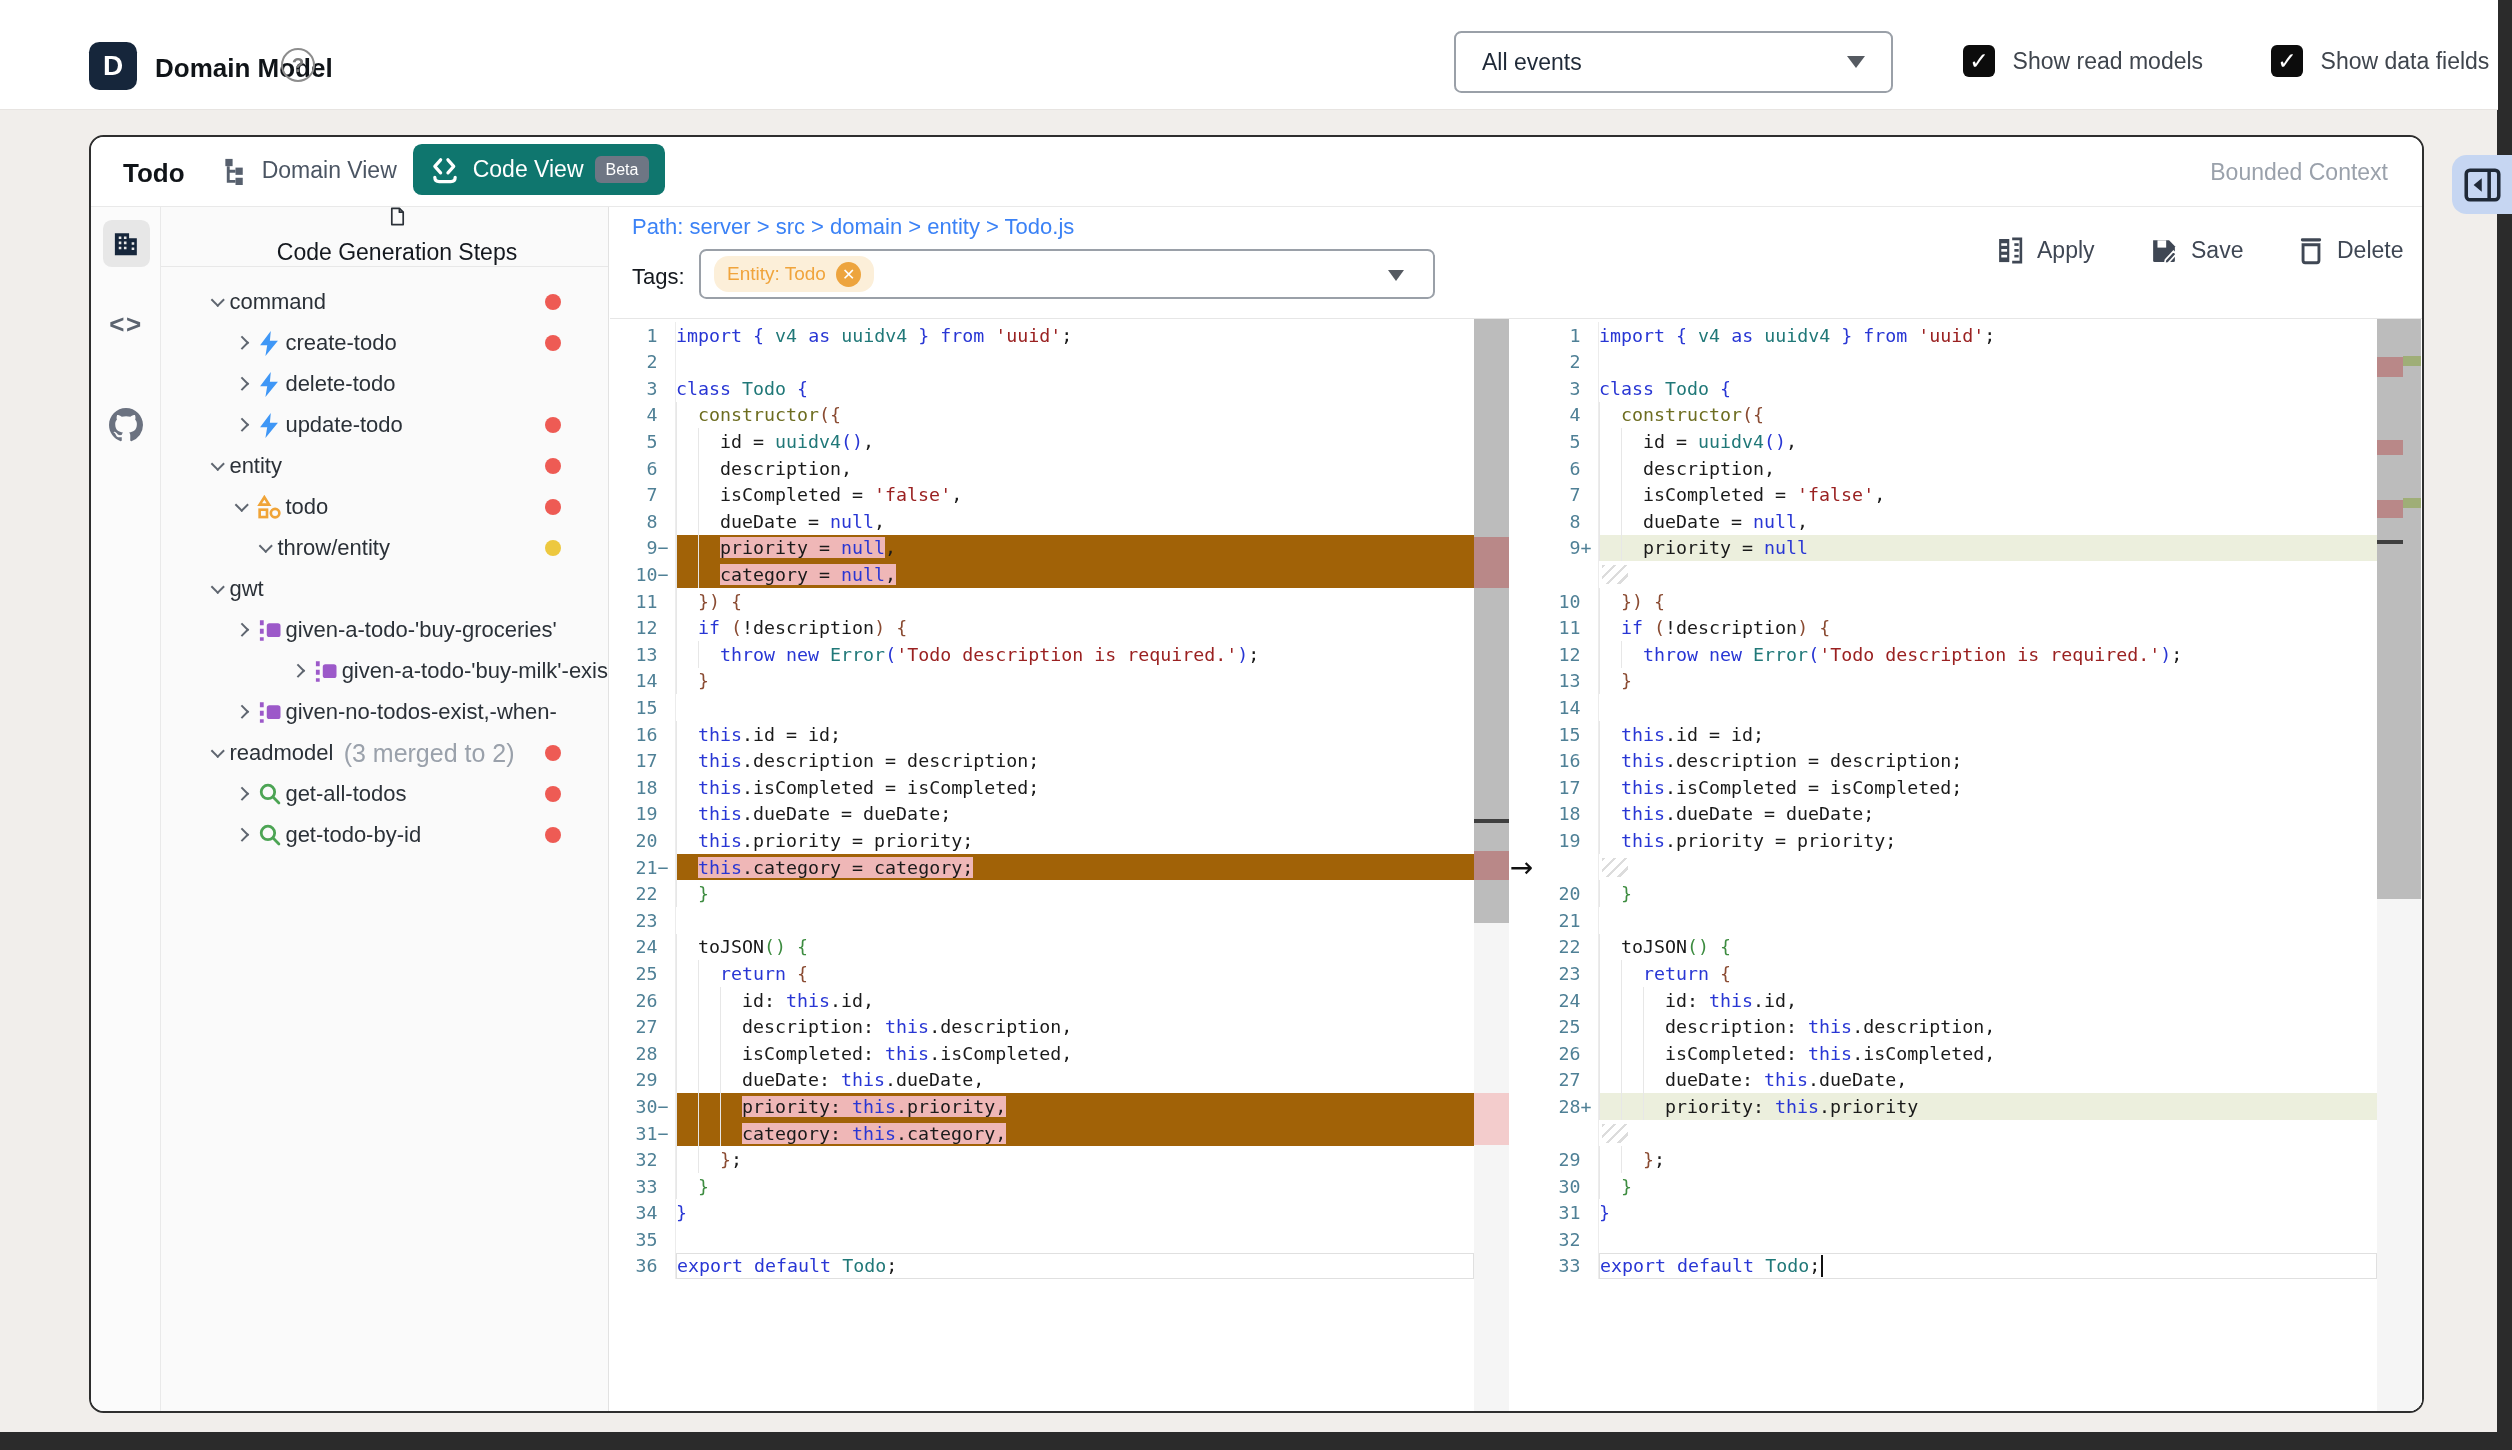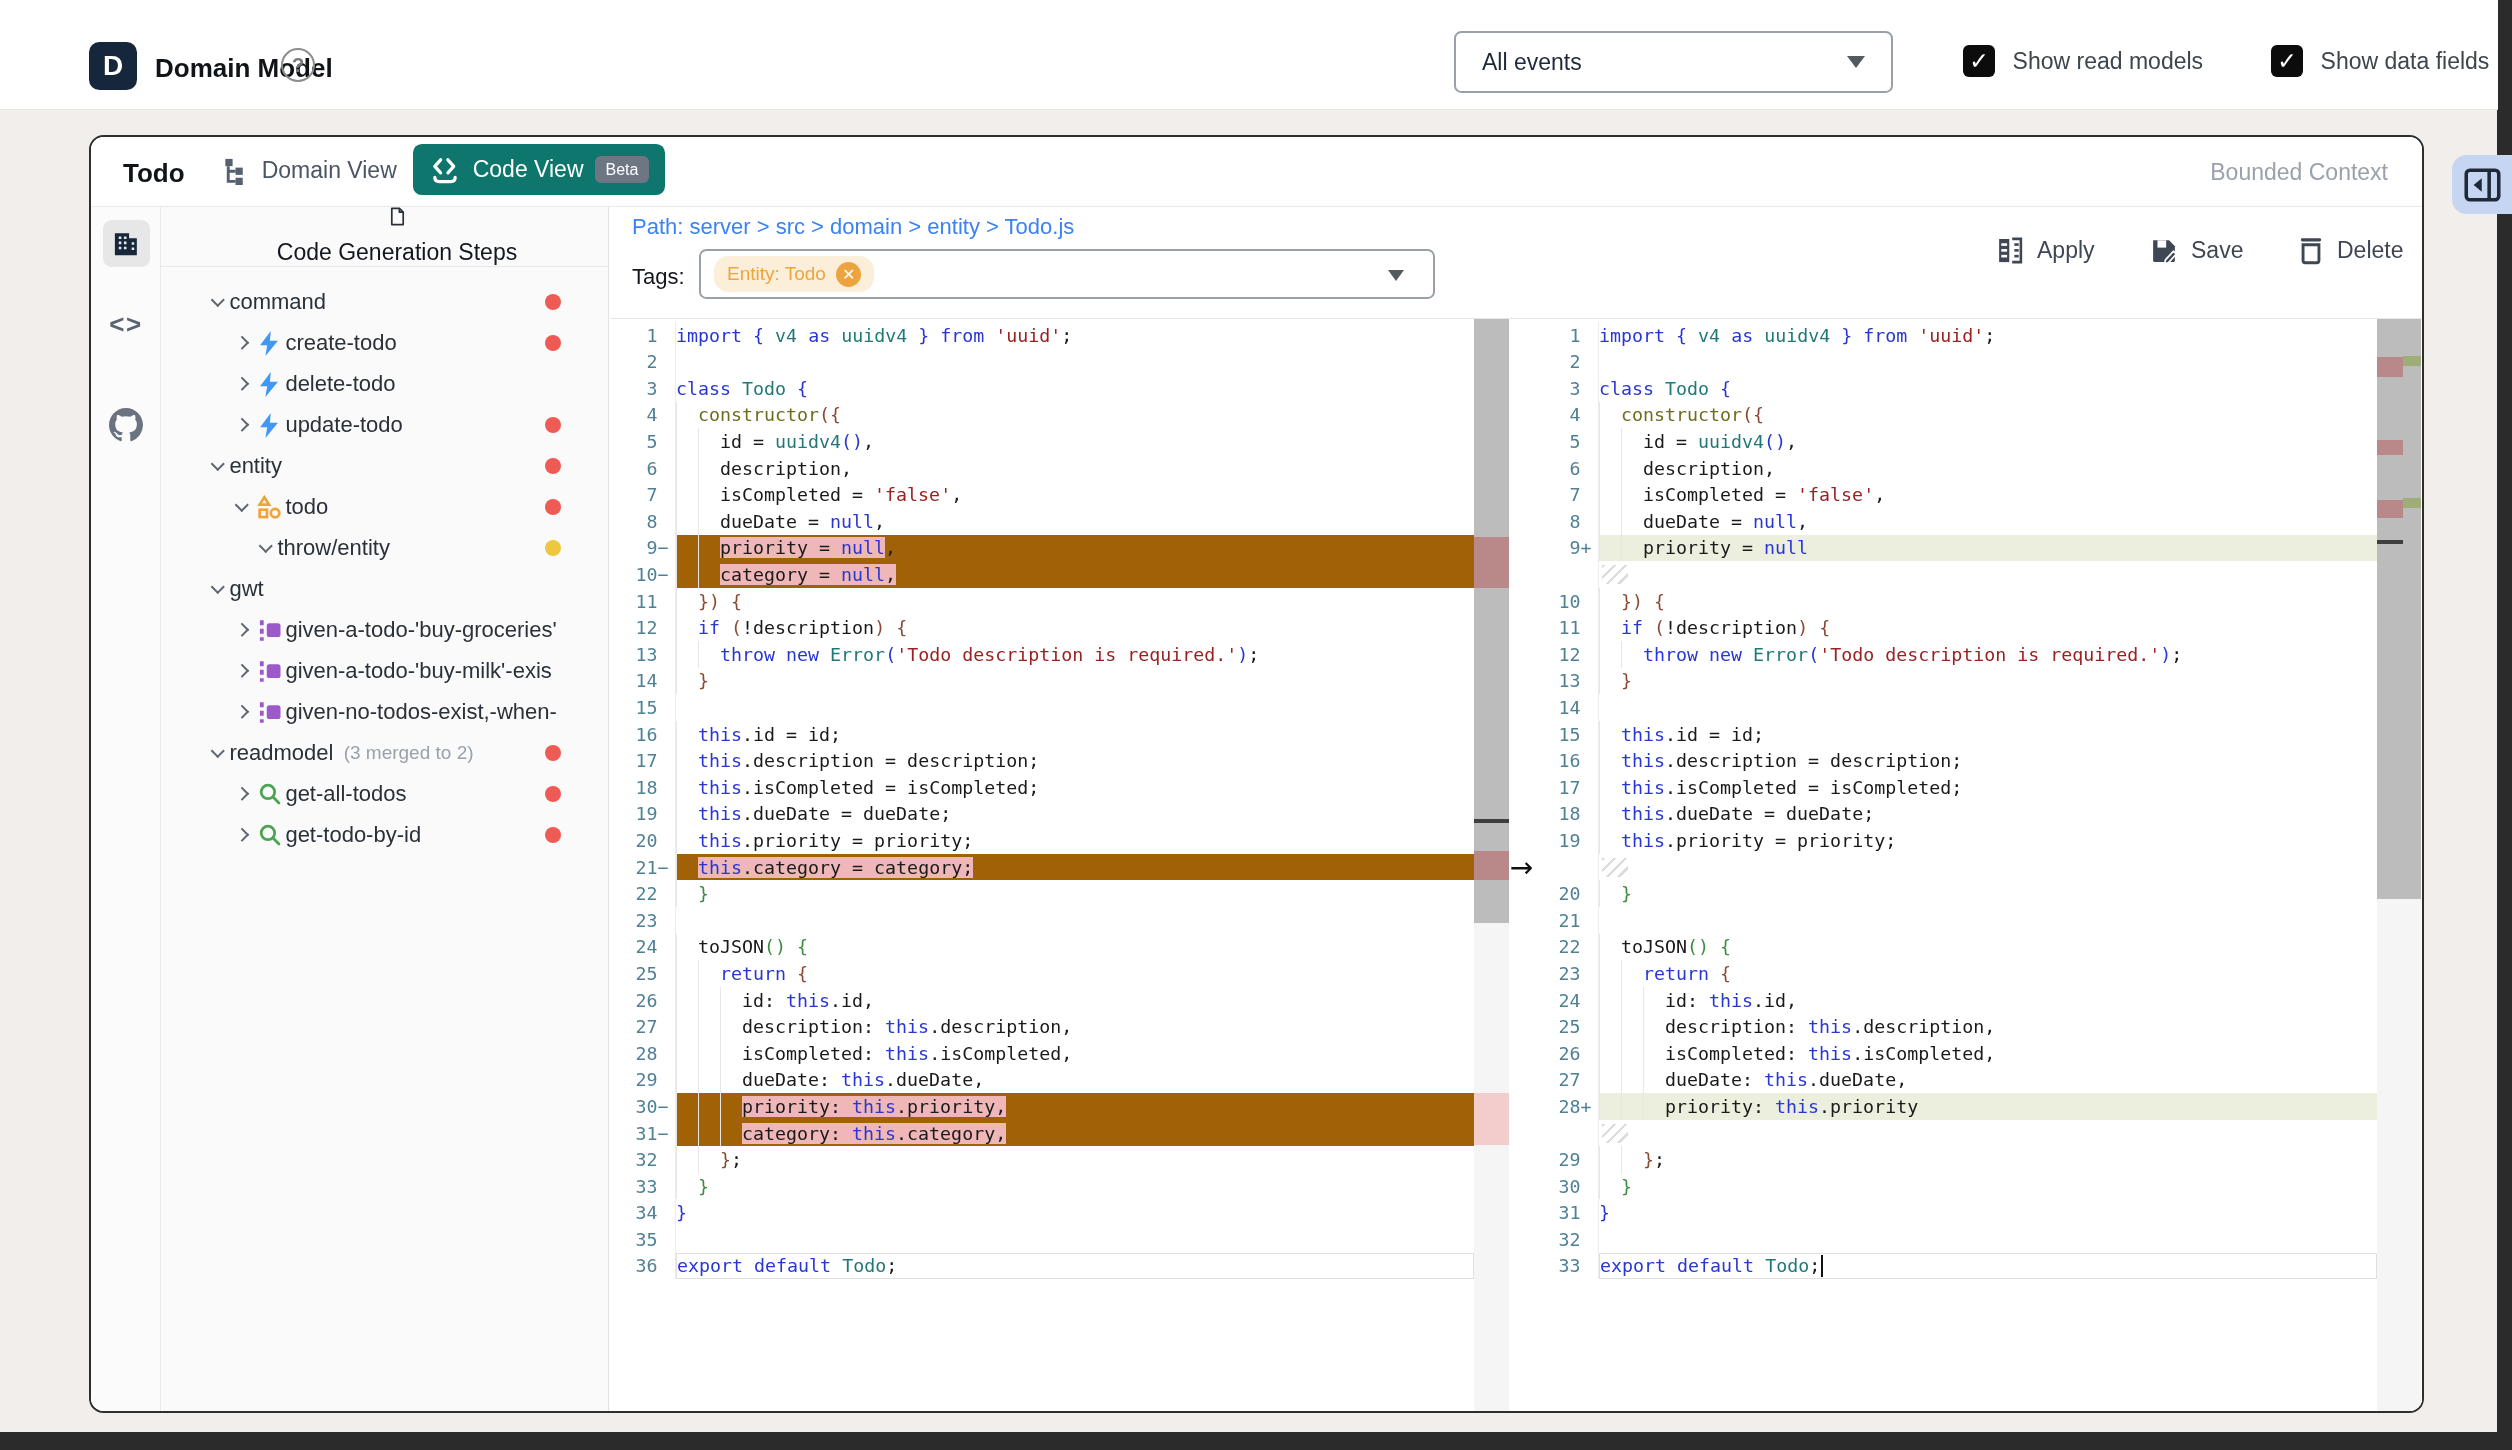--- a/index.html
+++ b/index.html
@@ -35,21 +35,21 @@
   .rail-sel { position:absolute; left:11.7px; top:13px; width:47px; height:47px; background:#e7e7e7; border-radius:8.8px; display:flex; align-items:center; justify-content:center; }
   .rail-code { position:absolute; left:0; top:95px; width:70px; height:44px; display:flex; align-items:center; justify-content:center; color:#5b6470; font-size:26px; font-weight:bold; letter-spacing:1.5px; }
   .rail-gh { position:absolute; left:0; top:196px; width:70px; height:44px; display:flex; align-items:center; justify-content:center; }
 
   
   .tree { position:absolute; left:70px; top:70px; width:448px; height:1209px; background:#fafafa; border-right:0.7px solid #e2e2e2; }
   .tree-header { height:60px; border-bottom:0.7px solid #e8e8e8; display:flex; align-items:center; gap:13px; padding-left:25px; font-size:23px; color:#14181e;flex-direction:column; }
   .tree-rows { padding-top:14.6px; }
   .tree-row { position:relative; height:41px; display:flex; align-items:center; font-size:22px; color:#2b3138; }
   .tree-row.selected { background:#e9e9e9; }
-  .tr-suffix { color:#9aa1ab; font-size:19px; margin-left:10.3px; }
+  .tr-suffix { color:#9aa1ab; font-size:25px; margin-left:10.3px; }
   .chev { width:23.4px; display:flex; align-items:center; justify-content:center; flex:0 0 23.4px; }
   .chev i { display:block; width:9.5px; height:9.5px; border-right:2.2px solid #5f6670; border-bottom:2.2px solid #5f6670; }
   .chev.exp i { transform:rotate(45deg) translate(-1.5px,-1.5px); }
   .chev.col i { transform:rotate(-45deg); }
   .tr-icon { width:32px; flex:0 0 32px; display:flex; align-items:center; justify-content:center; }
   .dot { position:absolute; right:47px; top:50%; transform:translateY(-50%); width:16px; height:16px; border-radius:50%; }
   .dot.red { background:#ee5b54; }
   .dot.yellow { background:#edc83f; }
 
   
@@ -270,21 +270,21 @@
             <i></i>
           </span>
           <span class="tr-icon">
             <svg width="23.4" height="25" viewBox="0 0 16 17">
               <line x1="2.6" y1="1.5" x2="2.6" y2="15.5" stroke="#9c59c9" stroke-width="2.6" stroke-dasharray="3.4 2.4"></line>
               <rect x="6" y="3.6" width="9.4" height="9.4" rx="1.8" fill="#9c59c9"></rect>
             </svg>
           </span>
           <span>given-a-todo-'buy-groceries'</span>
         </div>
-        <div class="tree-row" style="padding-left: 69px;">
+        <div class="tree-row" style="padding-left: 69px; justify-content: flex-end;">
           <span class="chev col">
             <i></i>
           </span>
           <span class="tr-icon">
             <svg width="23.4" height="25" viewBox="0 0 16 17">
               <line x1="2.6" y1="1.5" x2="2.6" y2="15.5" stroke="#9c59c9" stroke-width="2.6" stroke-dasharray="3.4 2.4"></line>
               <rect x="6" y="3.6" width="9.4" height="9.4" rx="1.8" fill="#9c59c9"></rect>
             </svg>
           </span>
           <span>given-a-todo-'buy-milk'-exis</span>

